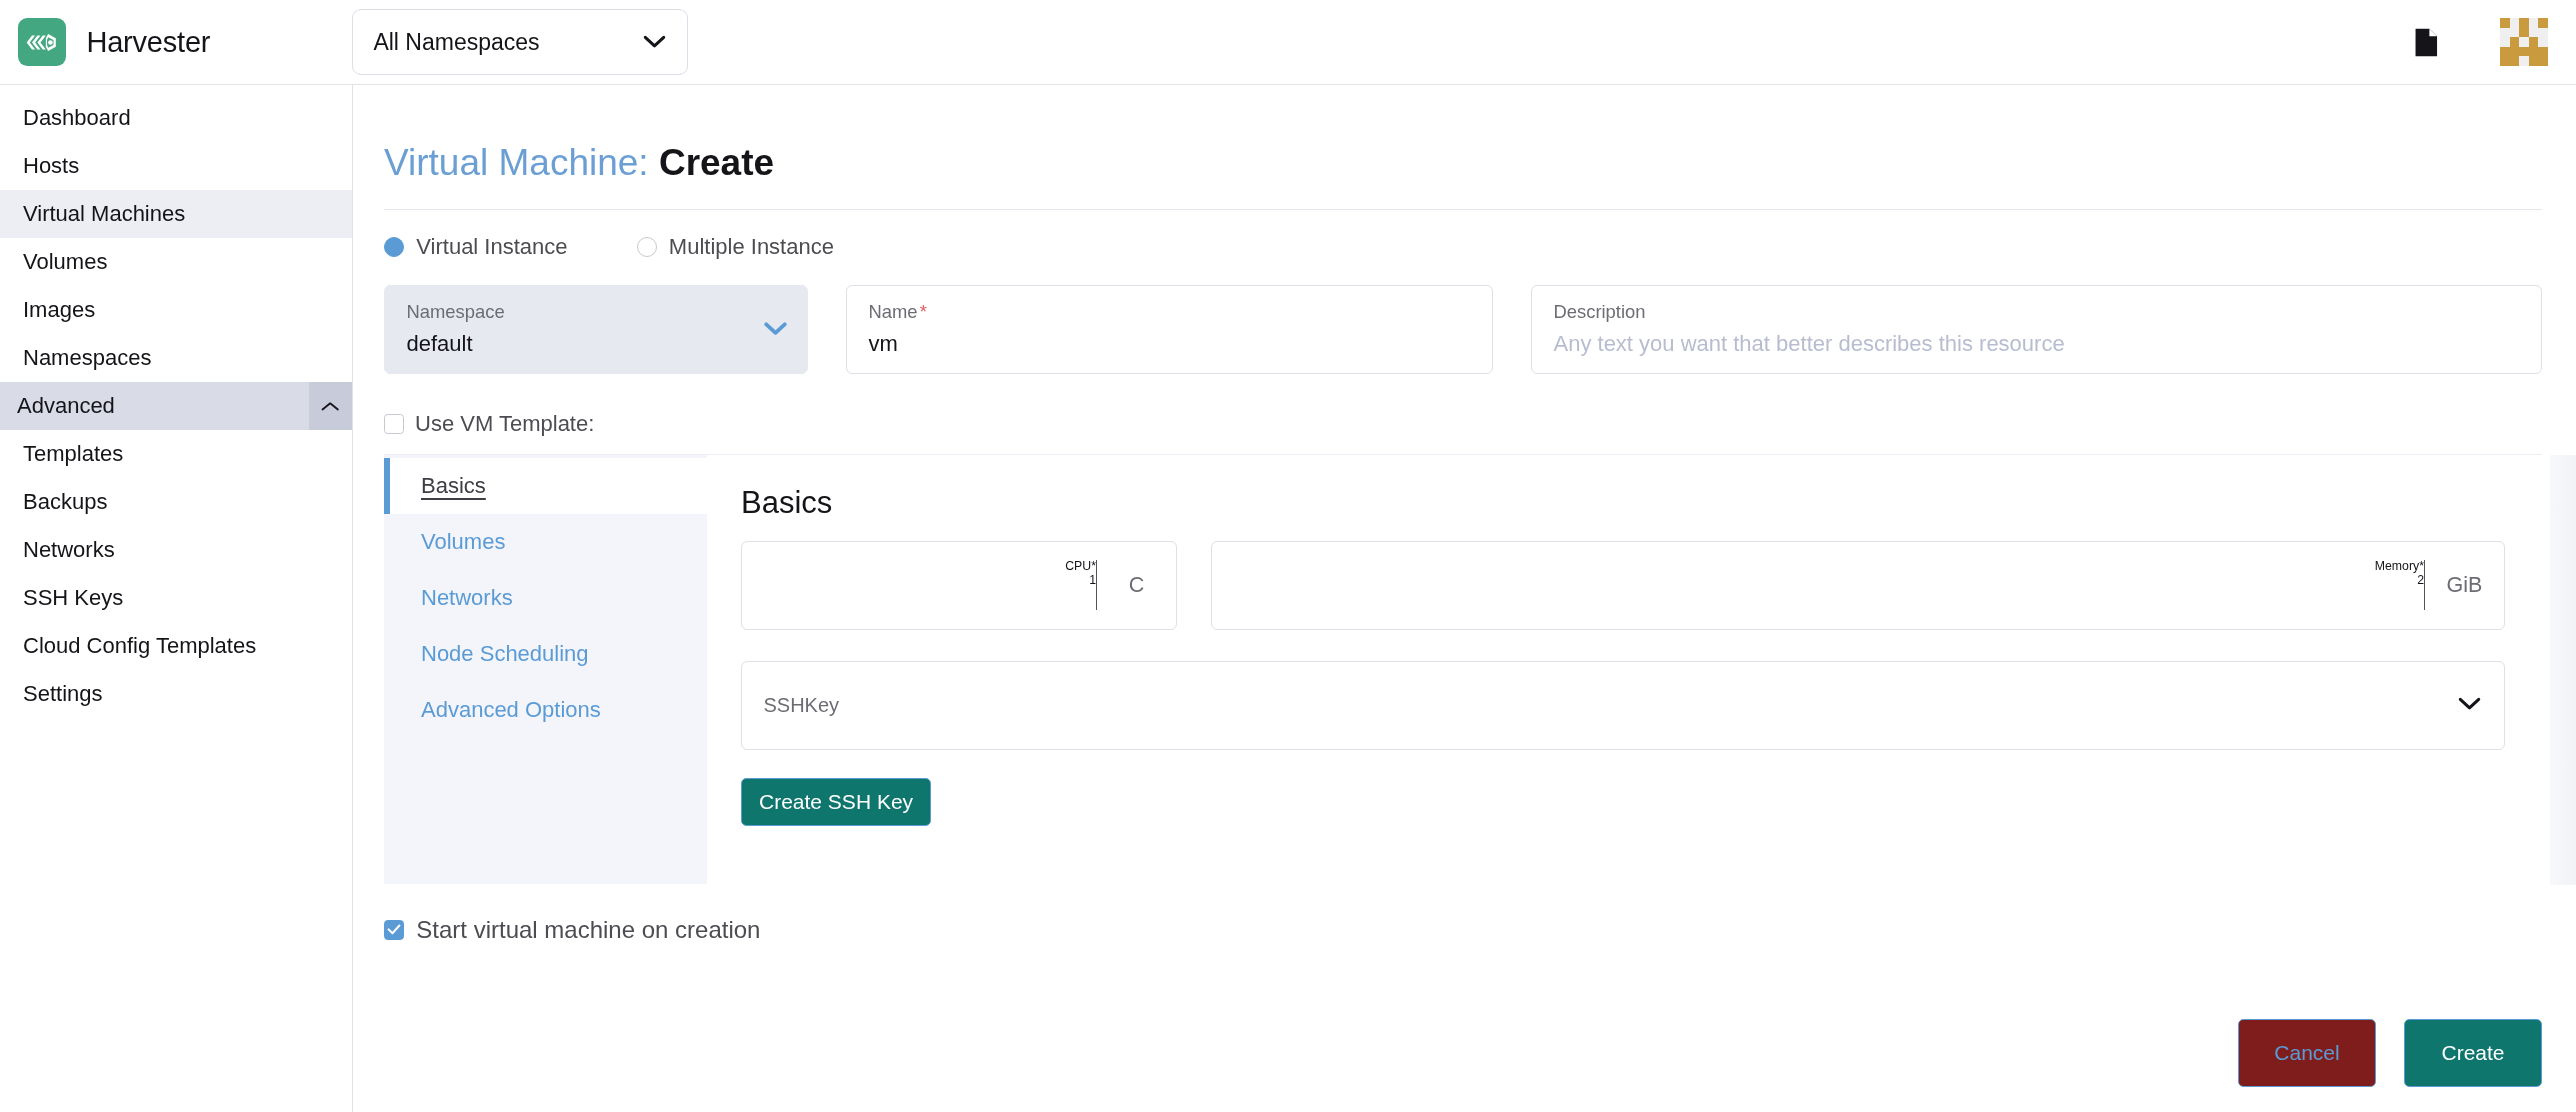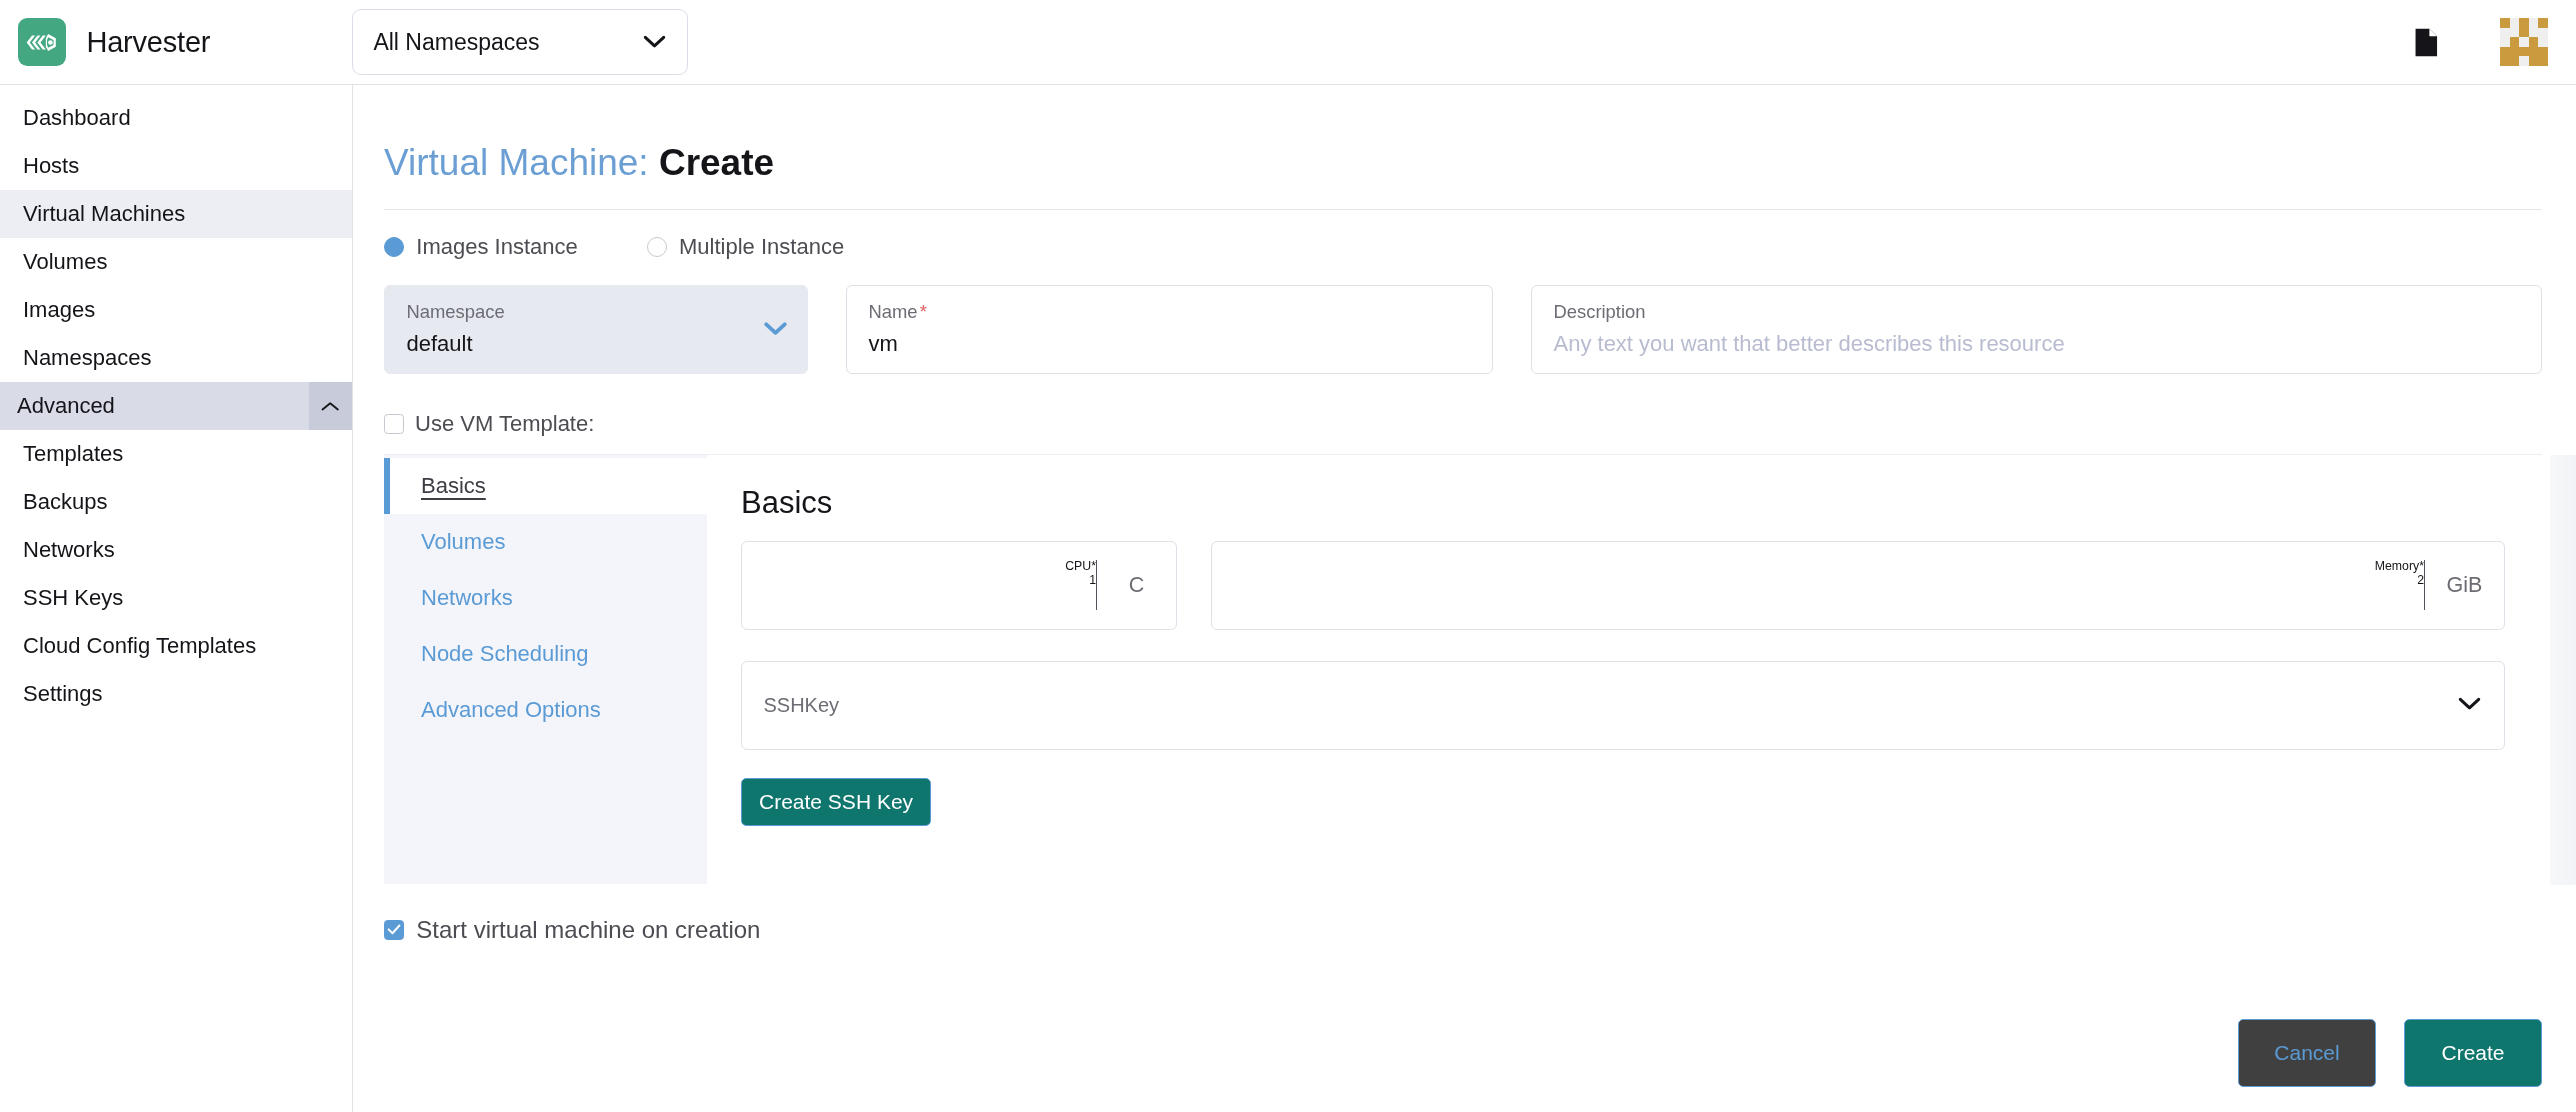--- a/index.html
+++ b/index.html
@@ -351,21 +351,21 @@
     align-items: center;
     justify-content: center;
     white-space: nowrap;
   }
   .btn-primary {
     background: #0f766e;
     color: #ffffff;
     border: 0.8px solid #5b9bd5;
   }
   .btn-outline {
-    background: #404040;
+    background: #7f1d1d;
     color: #5b9bd5;
     border: 0.8px solid #5b9bd5;
   }
   .btn-sshkey {
     margin-top: 28px;
     height: 48px;
     padding: 0 17px;
   }
 
   .panel-scroll {
@@ -518,21 +518,21 @@
 
     <h1 class="page-title">
       <span class="res">Virtual Machine:</span>
       <span class="act">Create</span>
     </h1>
     <div class="title-rule"></div>
 
     <div class="radio-row">
       <label class="radio sel">
         <span class="dot"></span>
-        <span>Images Instance</span>
+        <span>Virtual Instance</span>
       </label>
       <label class="radio">
         <span class="dot"></span>
         <span>Multiple Instance</span>
       </label>
     </div>
 
     <div class="field-row">
       <div class="field grey f-namespace">
         <div class="lbl">Namespace</div>

